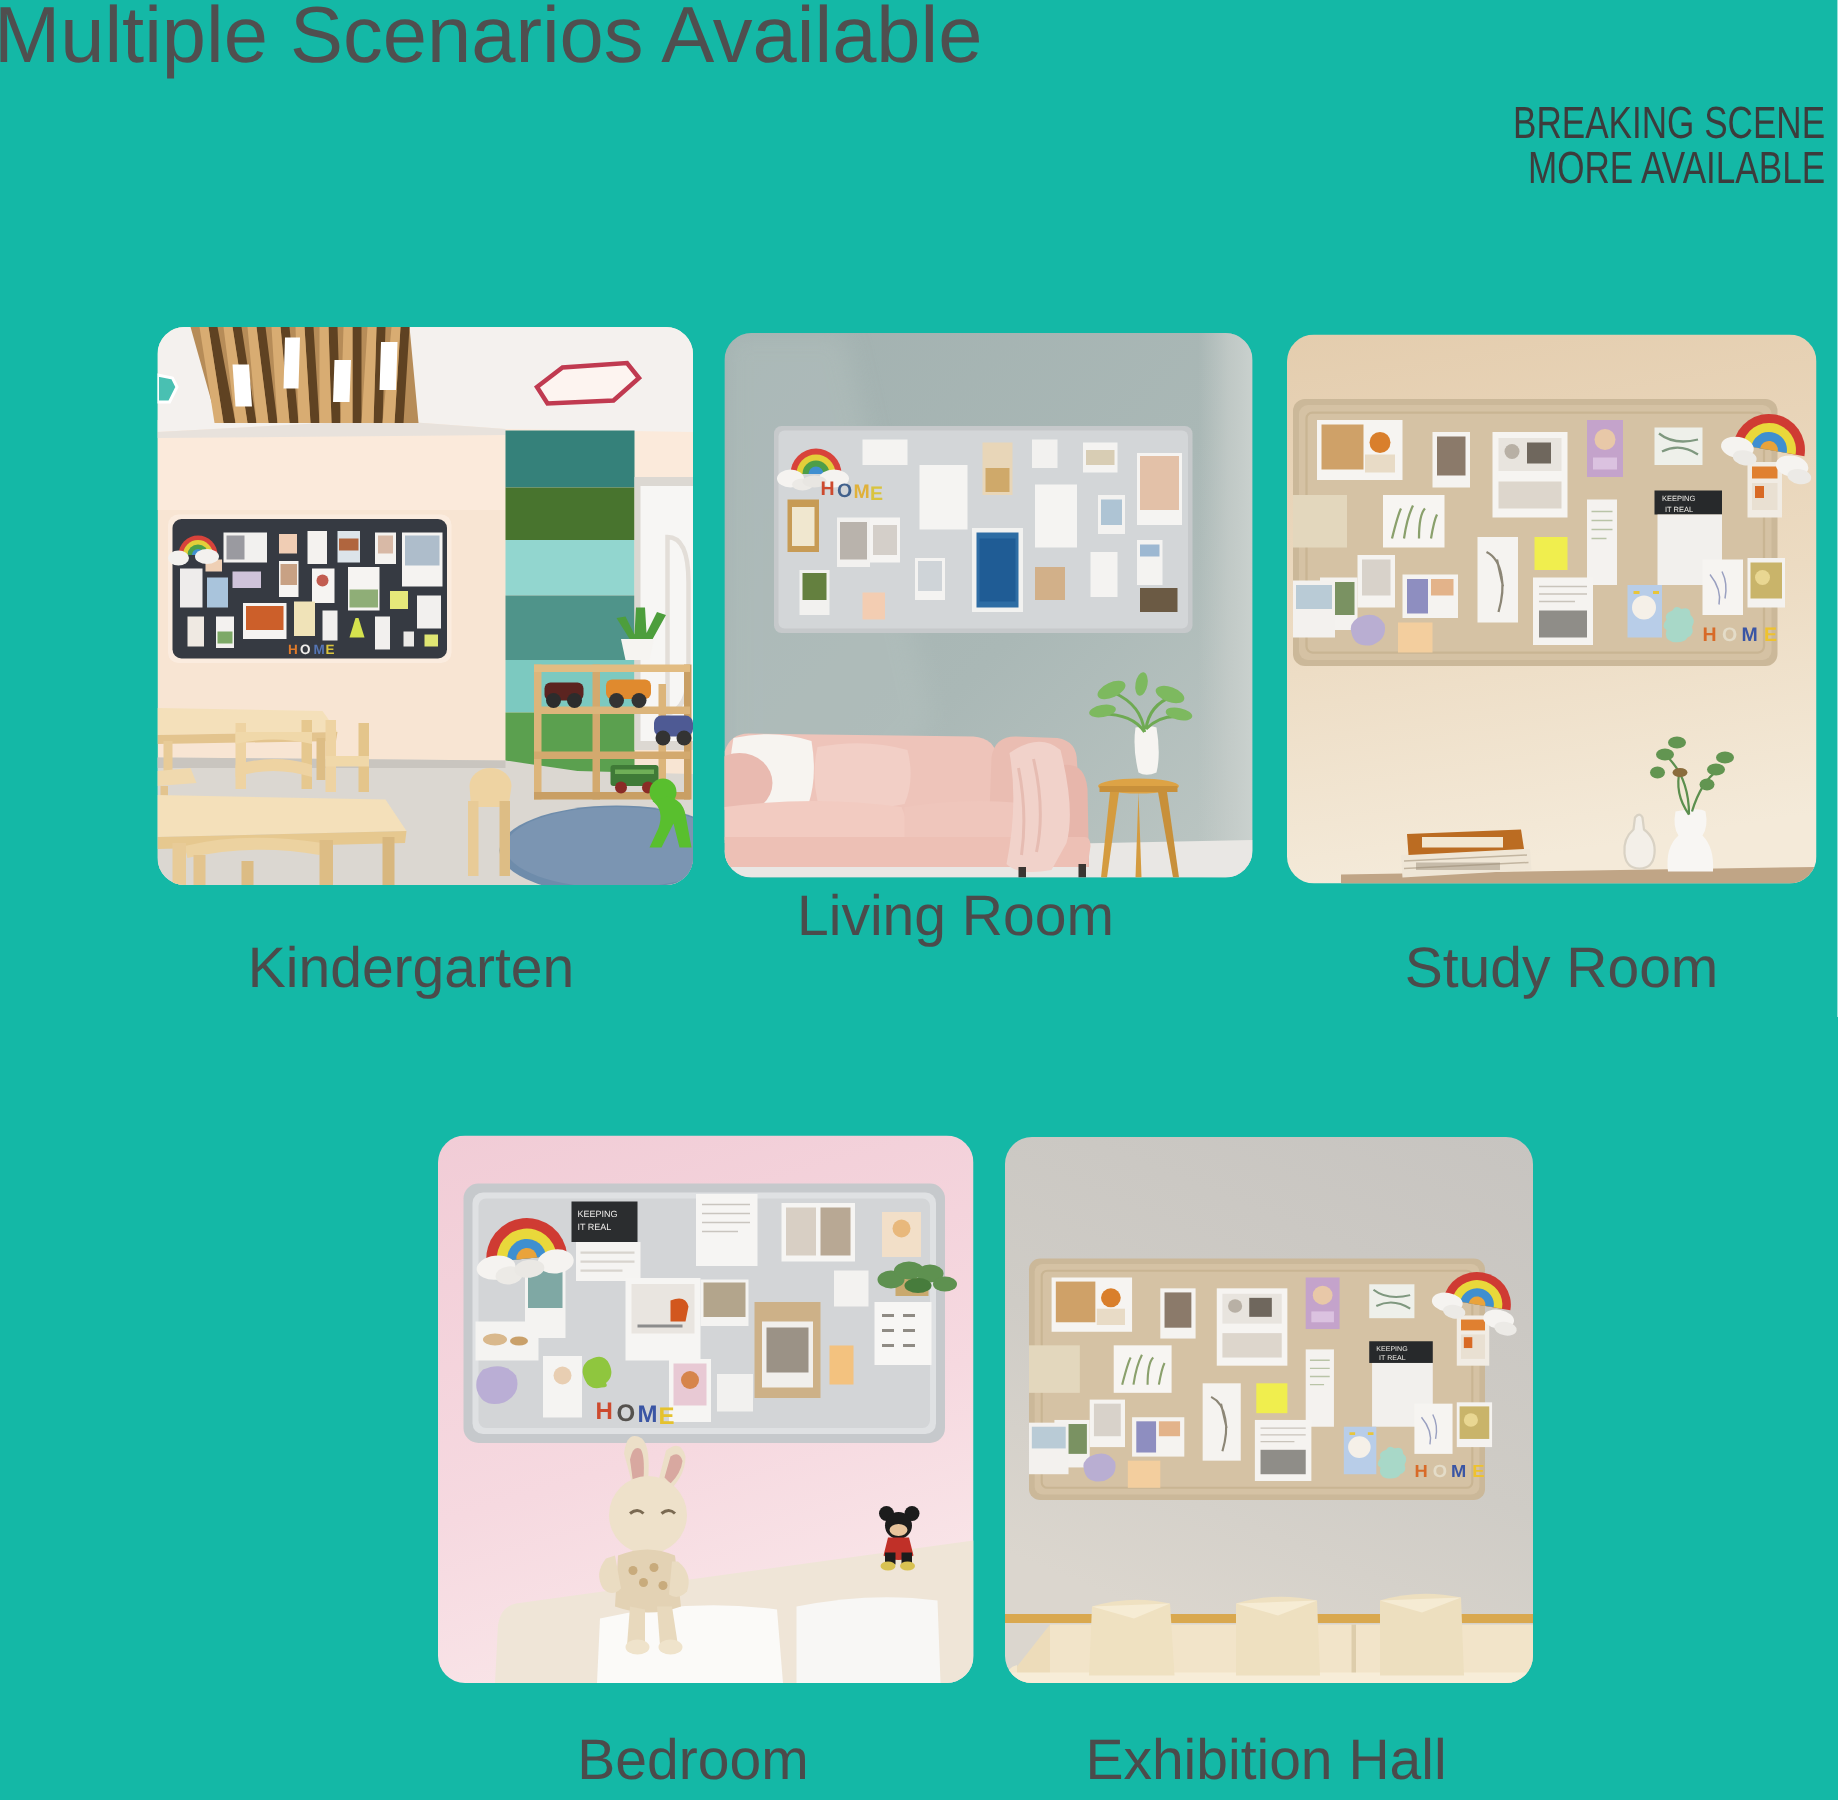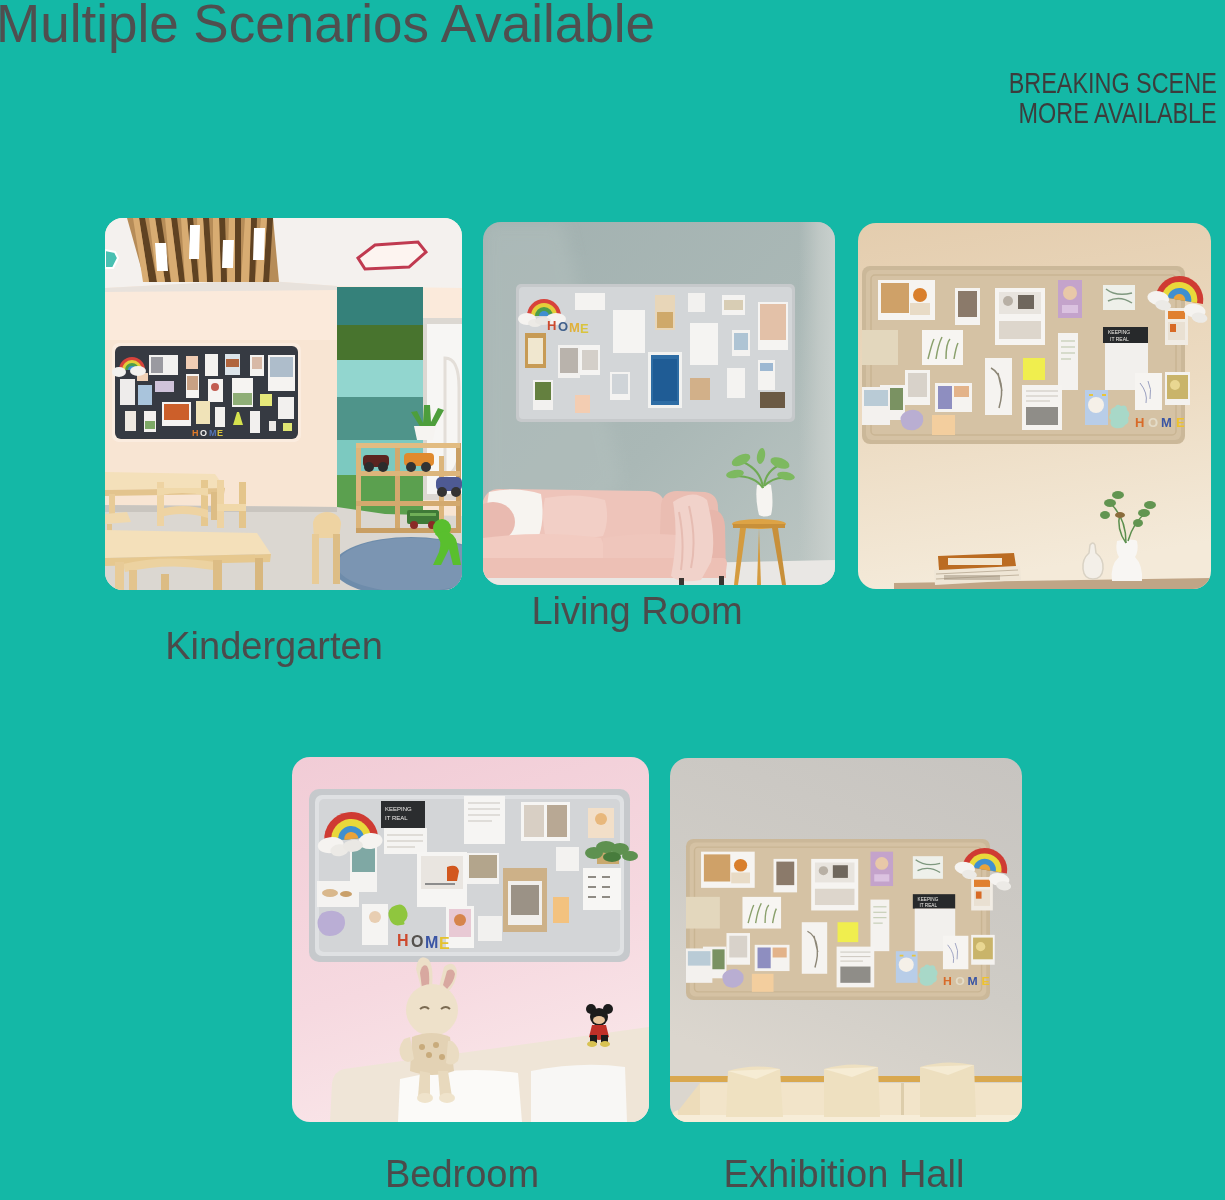--- a/index.html
+++ b/index.html
@@ -667,17 +667,18 @@
 
 <path d="M250 309 q26 -8 54 -2 l2 52 h-56 Z" fill="#eddfbf"></path>
 <path d="M250 309 l54 -2 l-26 10 Z" fill="#f5ebd3"></path>
 </g>
 </svg>
 
 <div class="lbl" style="left:274px;top:625px;">Kindergarten</div>
 
 <div class="lbl" style="left:637px;top:590px;">Living Room</div>
 
+<div class="lbl" style="left:1041px;top:625px;">Study Room</div>
 
 <div class="lbl" style="left:462px;top:1153px;">Bedroom</div>
 
 <div class="lbl" style="left:844px;top:1153px;">Exhibition Hall</div>
 </div>
 
 </body></html>

